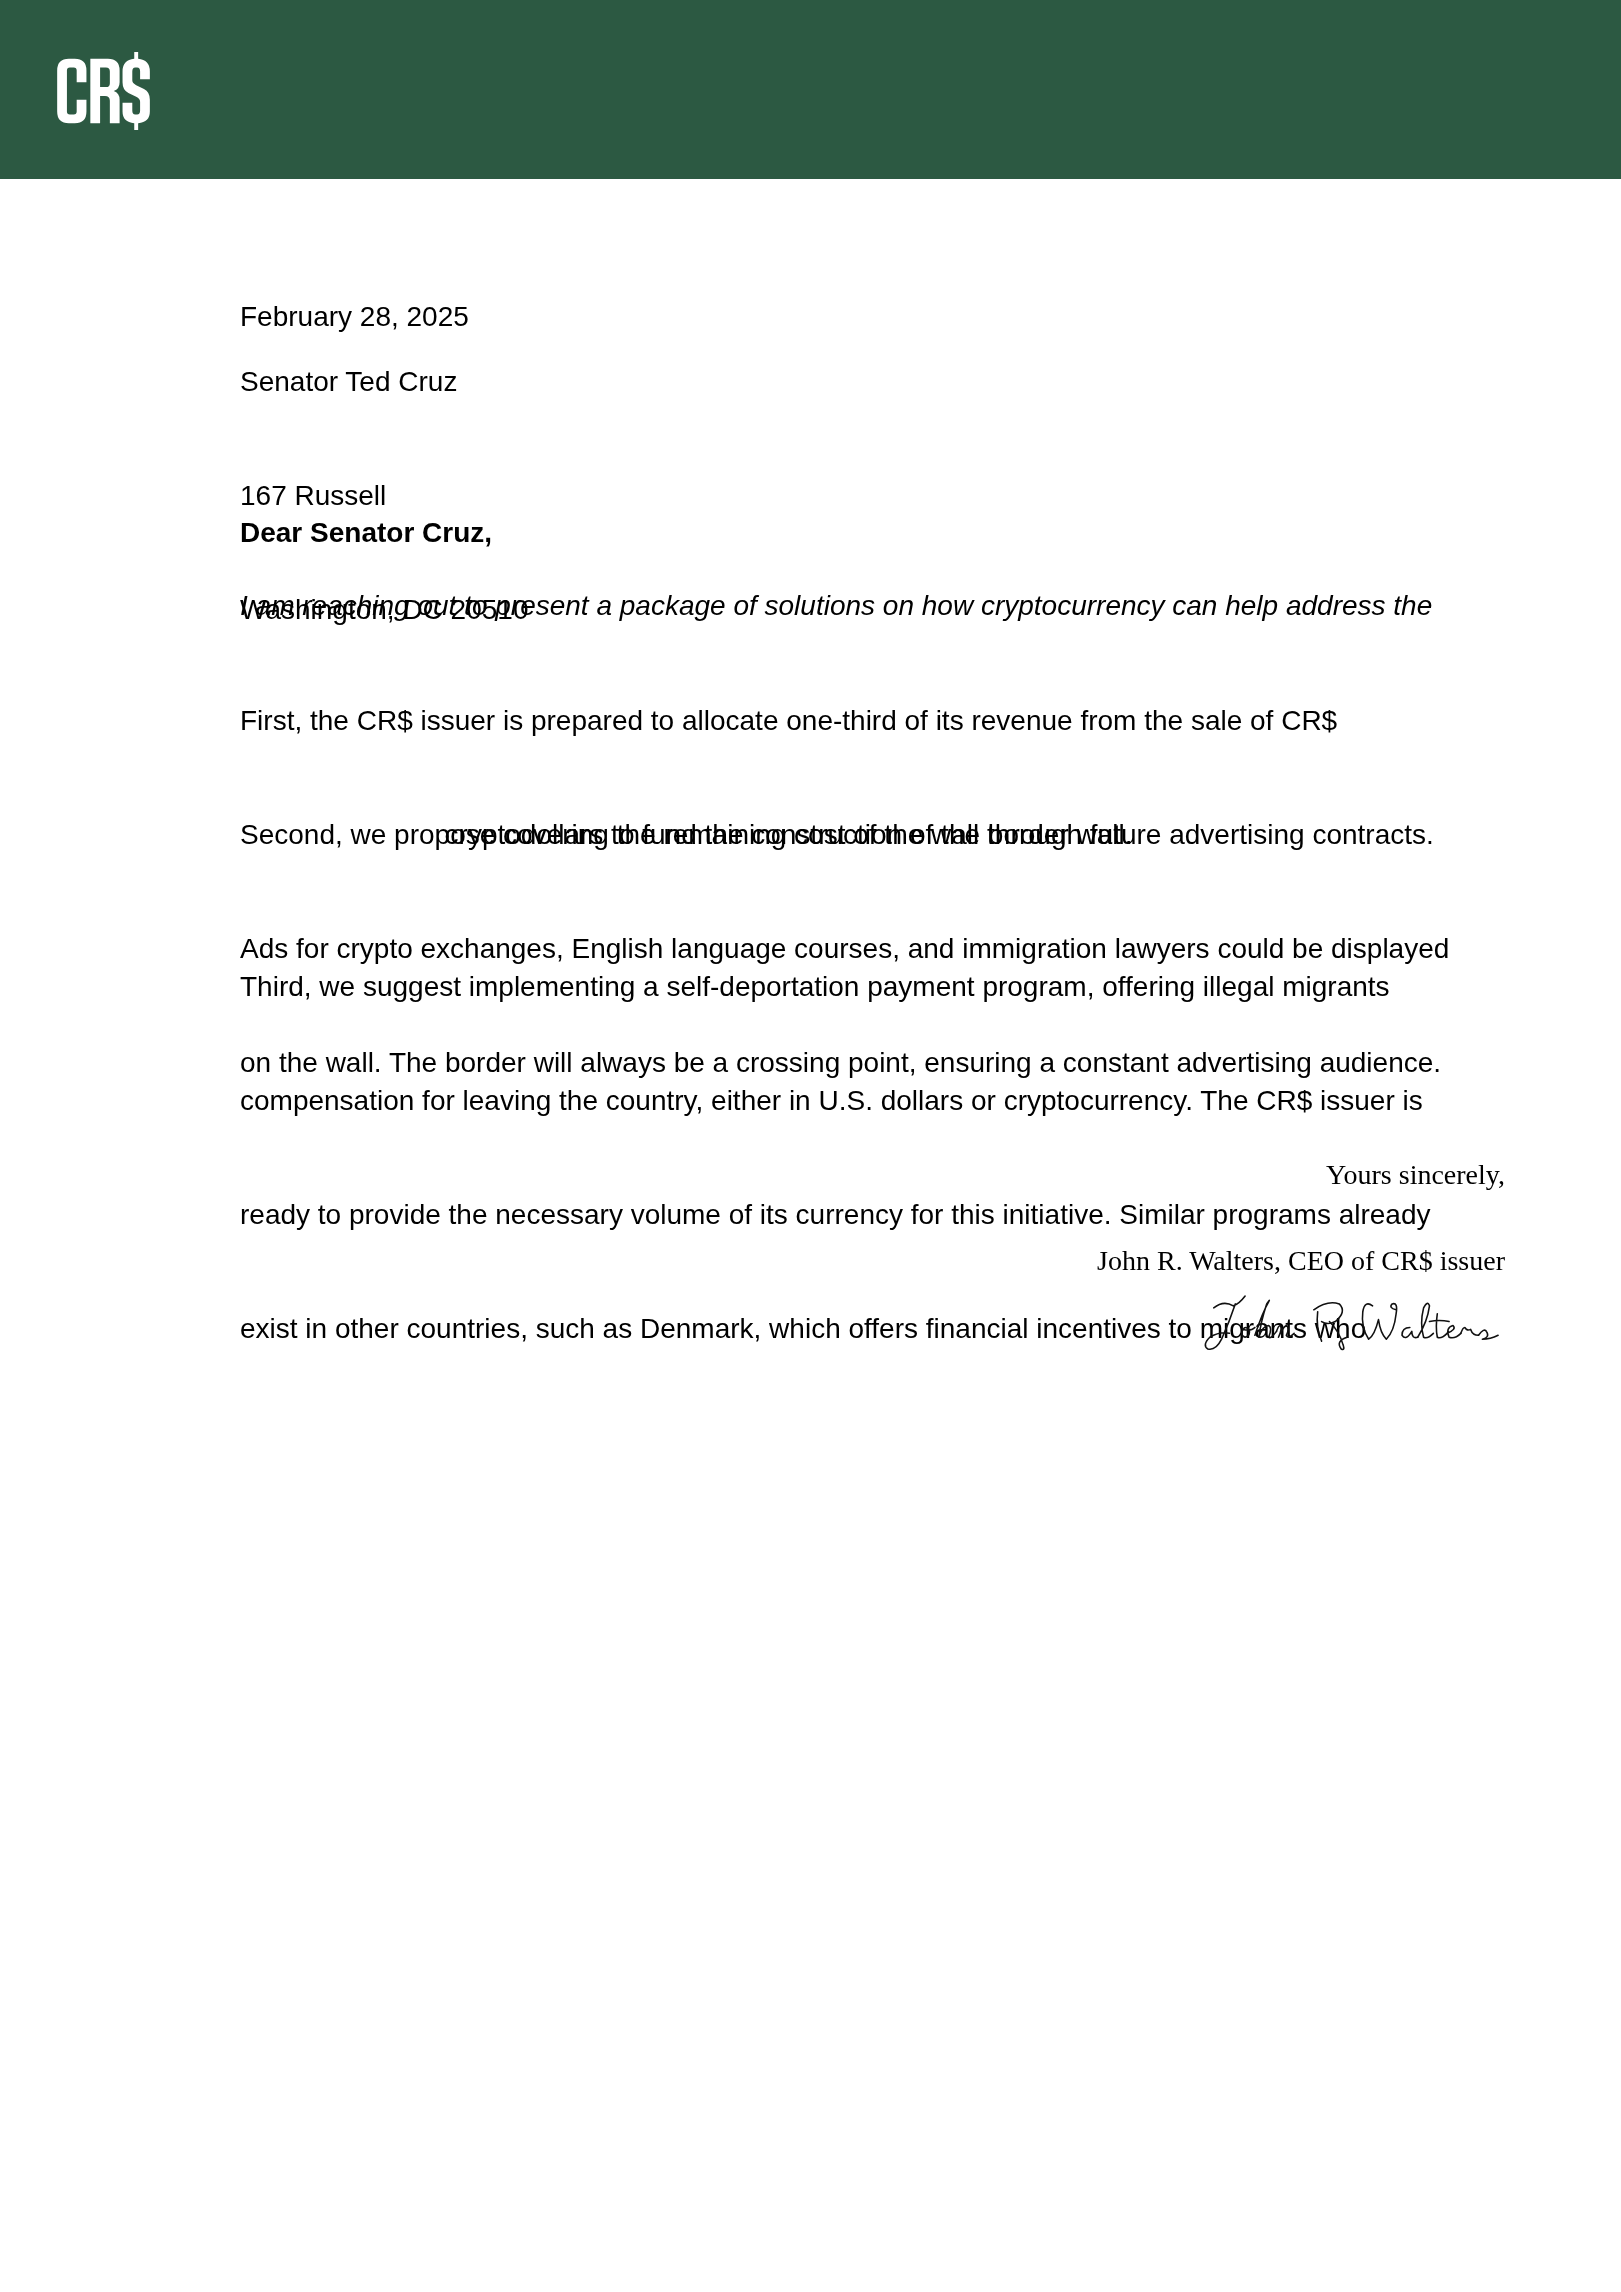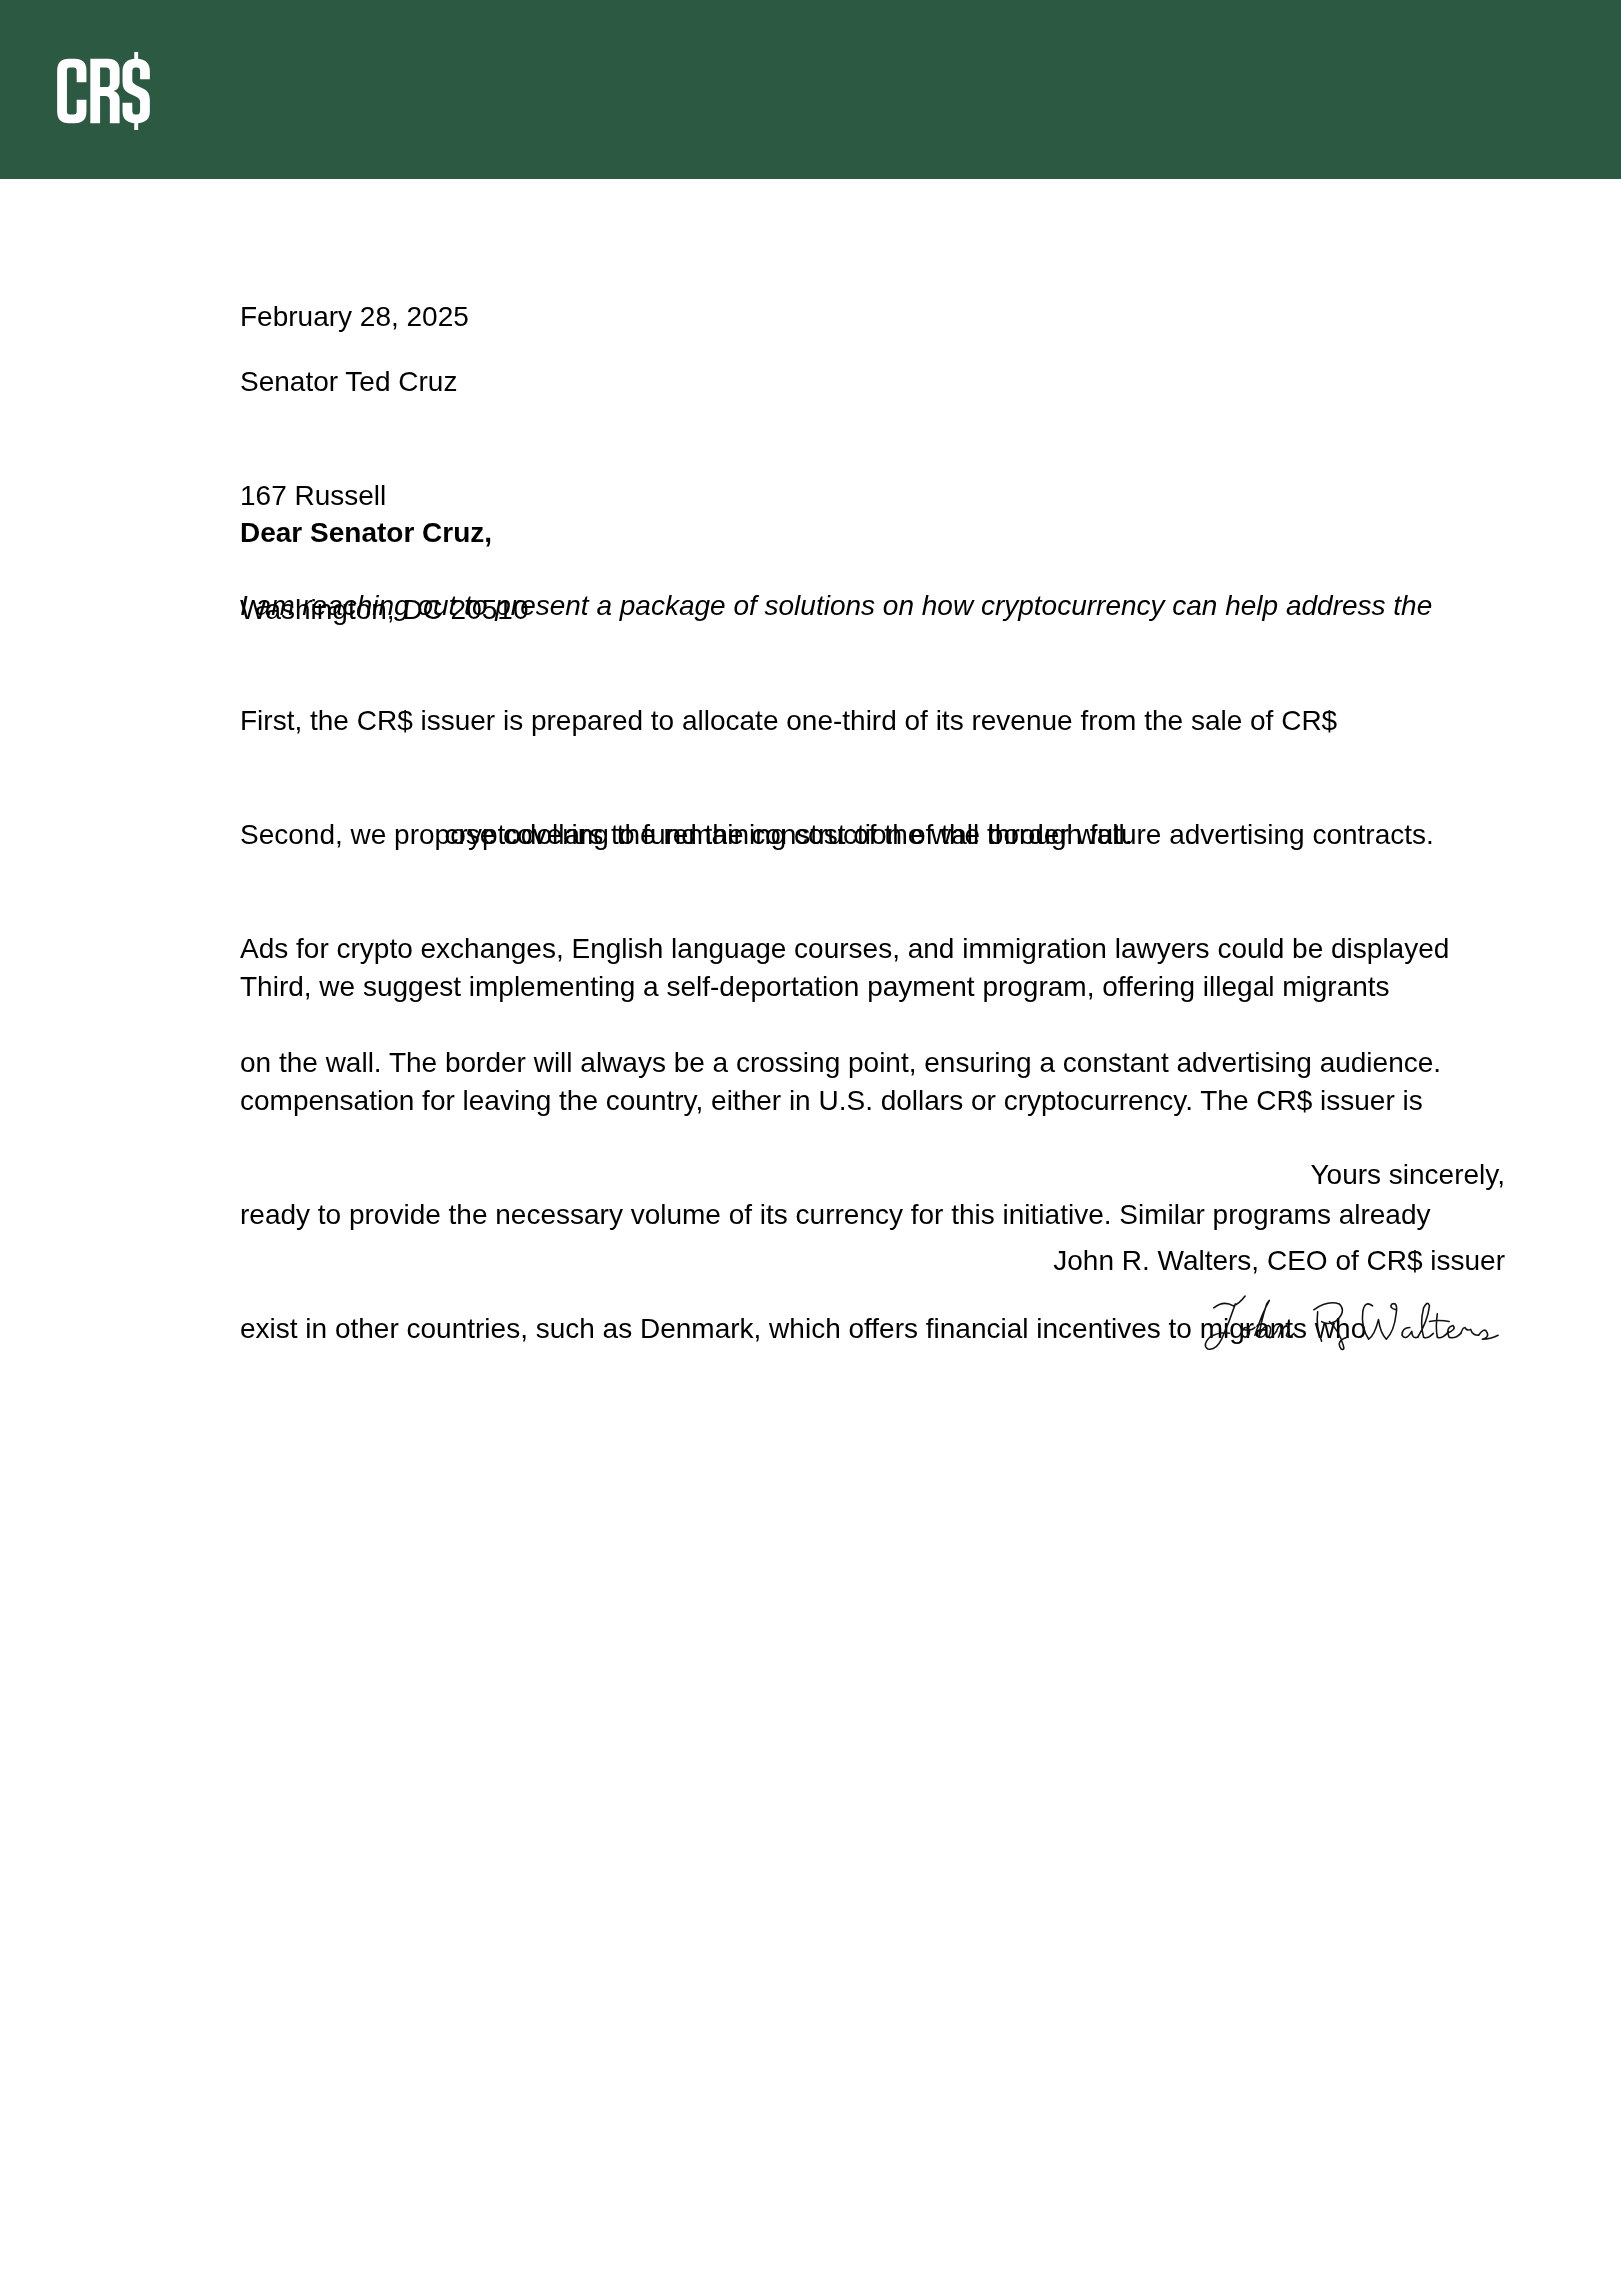--- a/index.html
+++ b/index.html
@@ -3,21 +3,21 @@
   <meta charset="utf-8">
   <style>
     html, body { margin: 0; padding: 0; background: #ffffff; }
     body { width: 1621px; height: 2293px; position: relative; overflow: hidden;
            font-family: "Liberation Sans", sans-serif; color: #000; }
     .header { position: absolute; left: 0; top: 0; width: 1621px; height: 179px; background: #2c5942; }
     .logo { position: absolute; left: 55px; top: 51px; width: 98px; height: 80px; }
     .block { position: absolute; left: 232px; font-size: 28px; line-height: 38px; white-space: pre; margin-left: 8px; }
     .line { display: block; }
     .bold { font-weight: bold; }
-    .right { position: absolute; font-size: 28px; line-height: 38px; white-space: pre; right: 116px; text-align: left; }
+    .right { position: absolute; font-size: 28px; line-height: 38px; white-space: pre; right: 116px; text-align: left; font-family: Liberation Serif, serif; }
     .signature { position: absolute; left: 1200px; top: 1292px; width: 304px; height: 65px; }
   </style>
 </head>
 <body>
 
 <div class="header" style="background: rgb(44, 89, 66);">
   <svg class="logo" viewBox="0 0 100 82" aria-hidden="true">
 
     <path fill="#ffffff" d="M2 20 Q2 8 14 8 L20 8 Q32 8 32 20 L32 32 L22 32 L22 20 Q22 17 19 17 L15 17 Q12 17 12 20 L12 62 Q12 65 15 65 L19 65 Q22 65 22 62 L22 50 L32 50 L32 62 Q32 74 20 74 L14 74 Q2 74 2 62 Z"></path>
 

